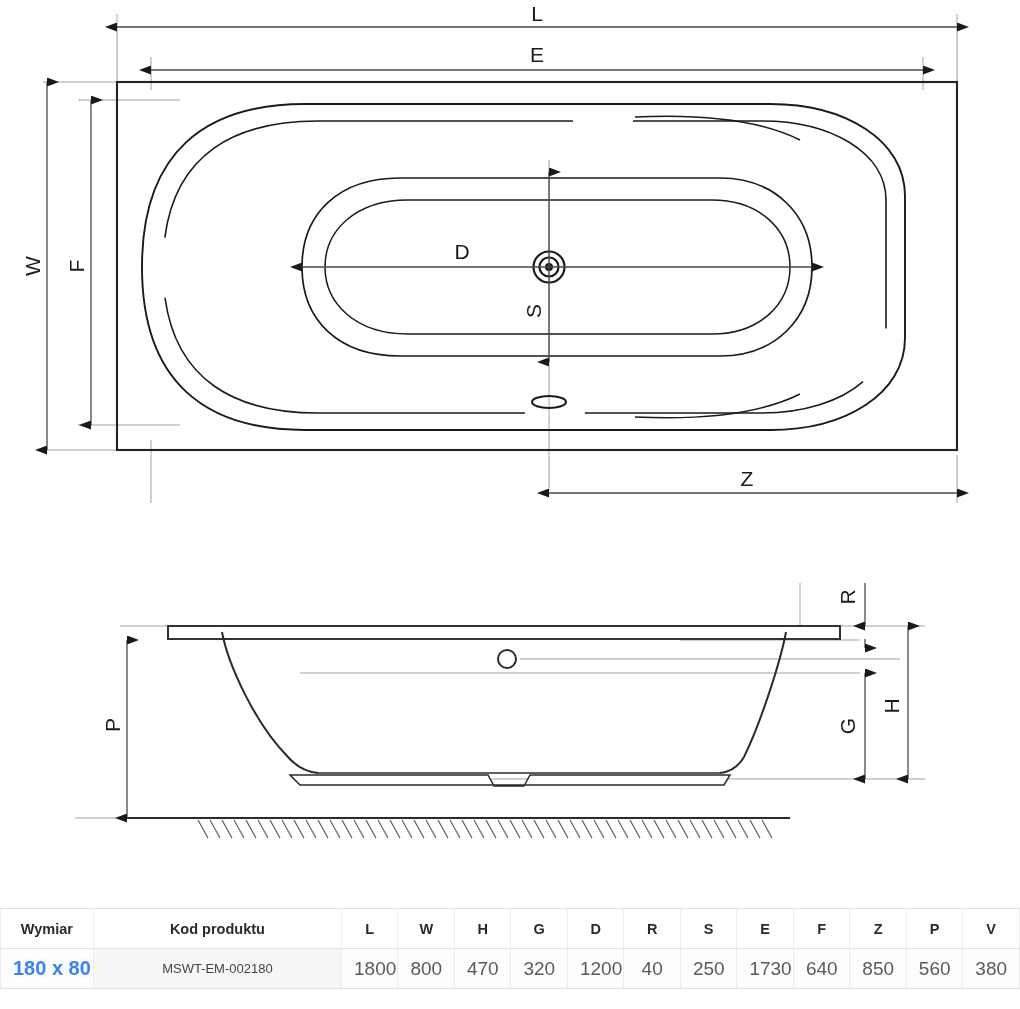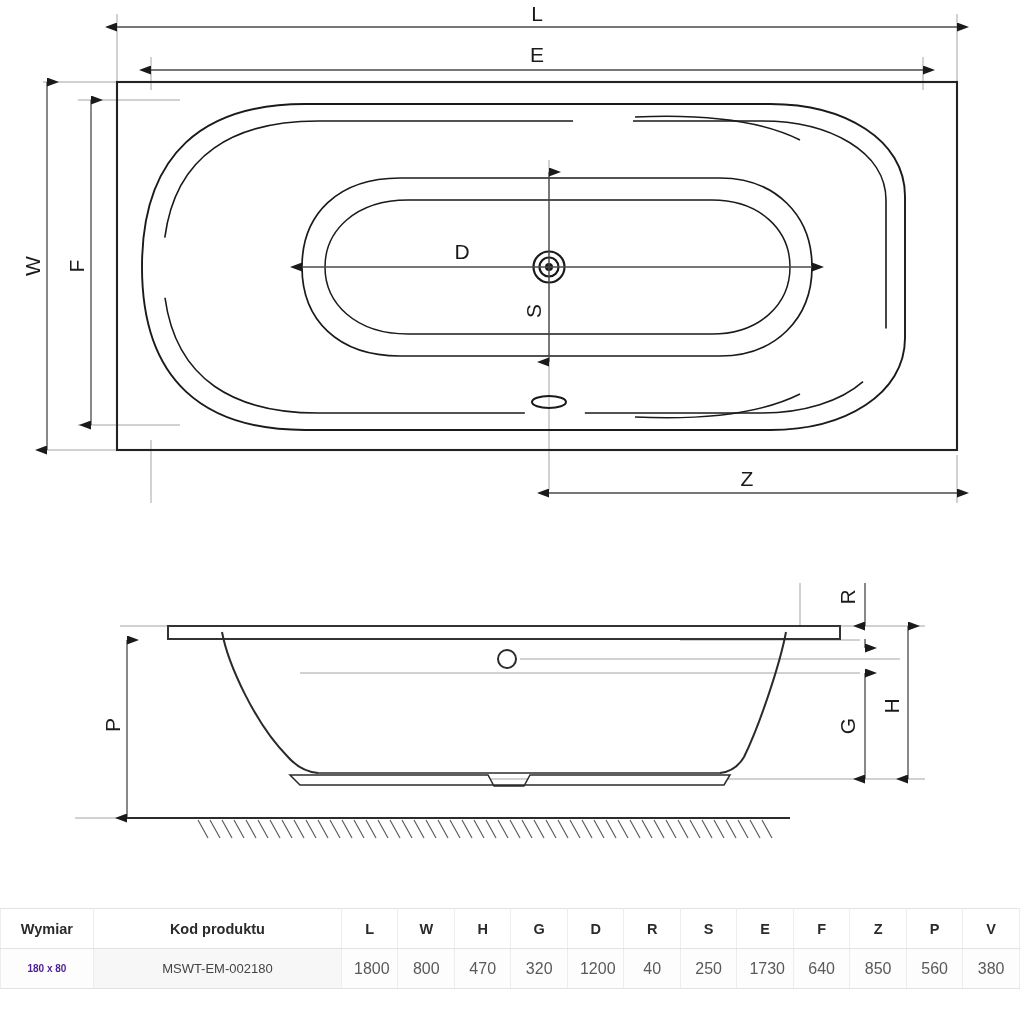--- a/index.html
+++ b/index.html
@@ -64,28 +64,28 @@
     overflow: hidden;
     white-space: nowrap;
   }
   table.spec-table th {
     font-size: 14.5px;
     font-weight: bold;
     color: #2b2b2b;
     background: #ffffff;
   }
   table.spec-table td {
-    font-size: 16px;
+    font-size: 19px;
     color: #5a5a5a;
     background: #fdfdfd;
   }
   table.spec-table td.cell-size {
     font-weight: bold;
-    color: #4c1d95;
-    font-size: 10px;
+    color: #3b82f6;
+    font-size: 20px;
   }
   table.spec-table td.cell-code {
     font-size: 13px;
     color: #444444;
     background: #f7f7f7;
   }
   table.spec-table th.col-size { width: 92px; }
   table.spec-table th.col-code { width: 246px; }
   table.spec-table th.col-dim  { width: 56px; }
   .sep-line {

